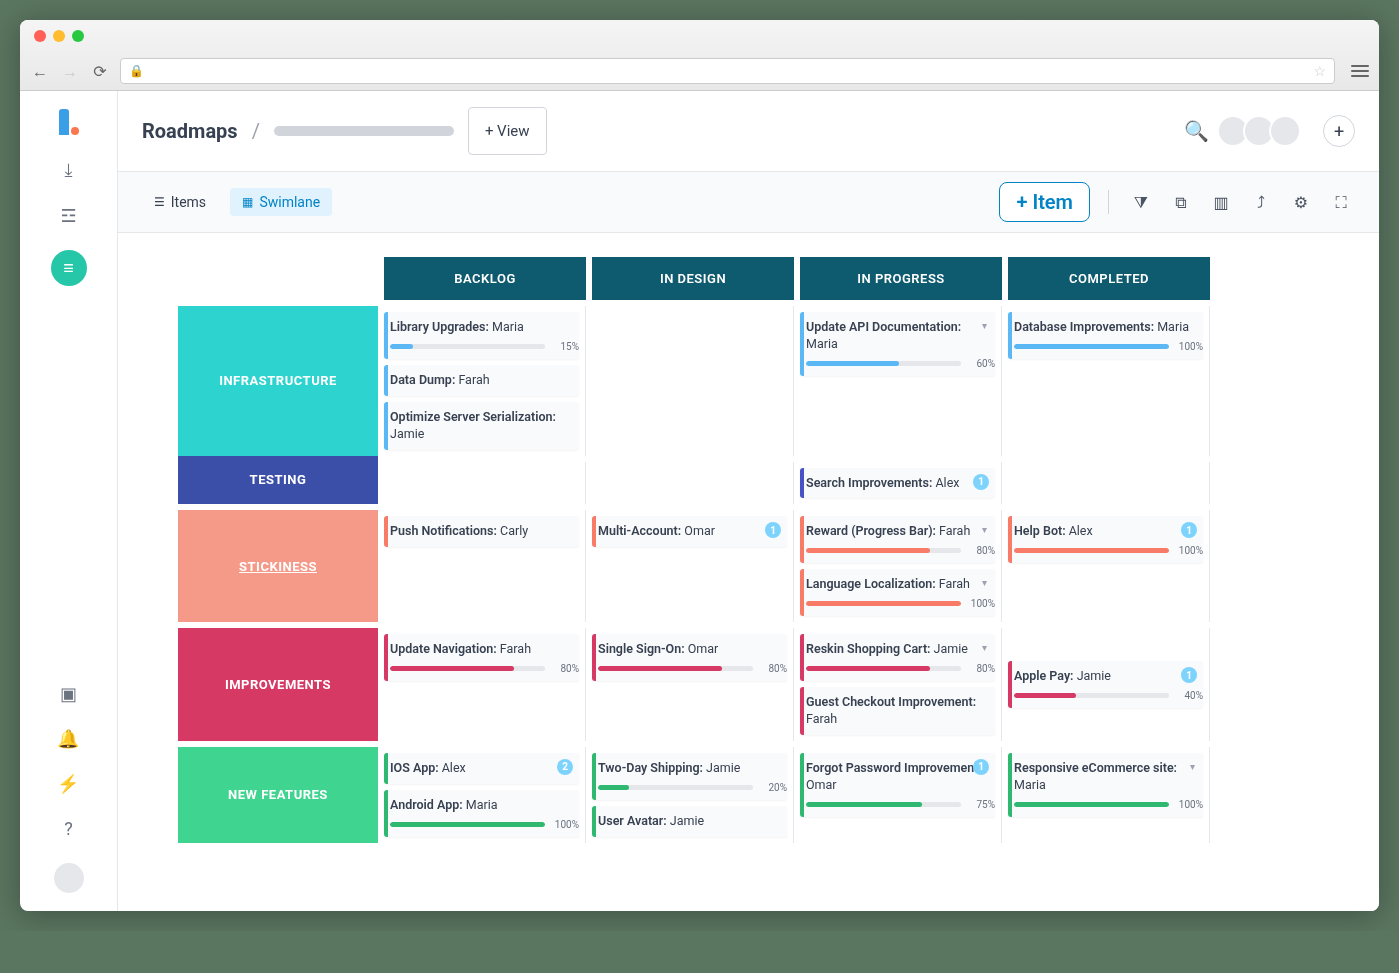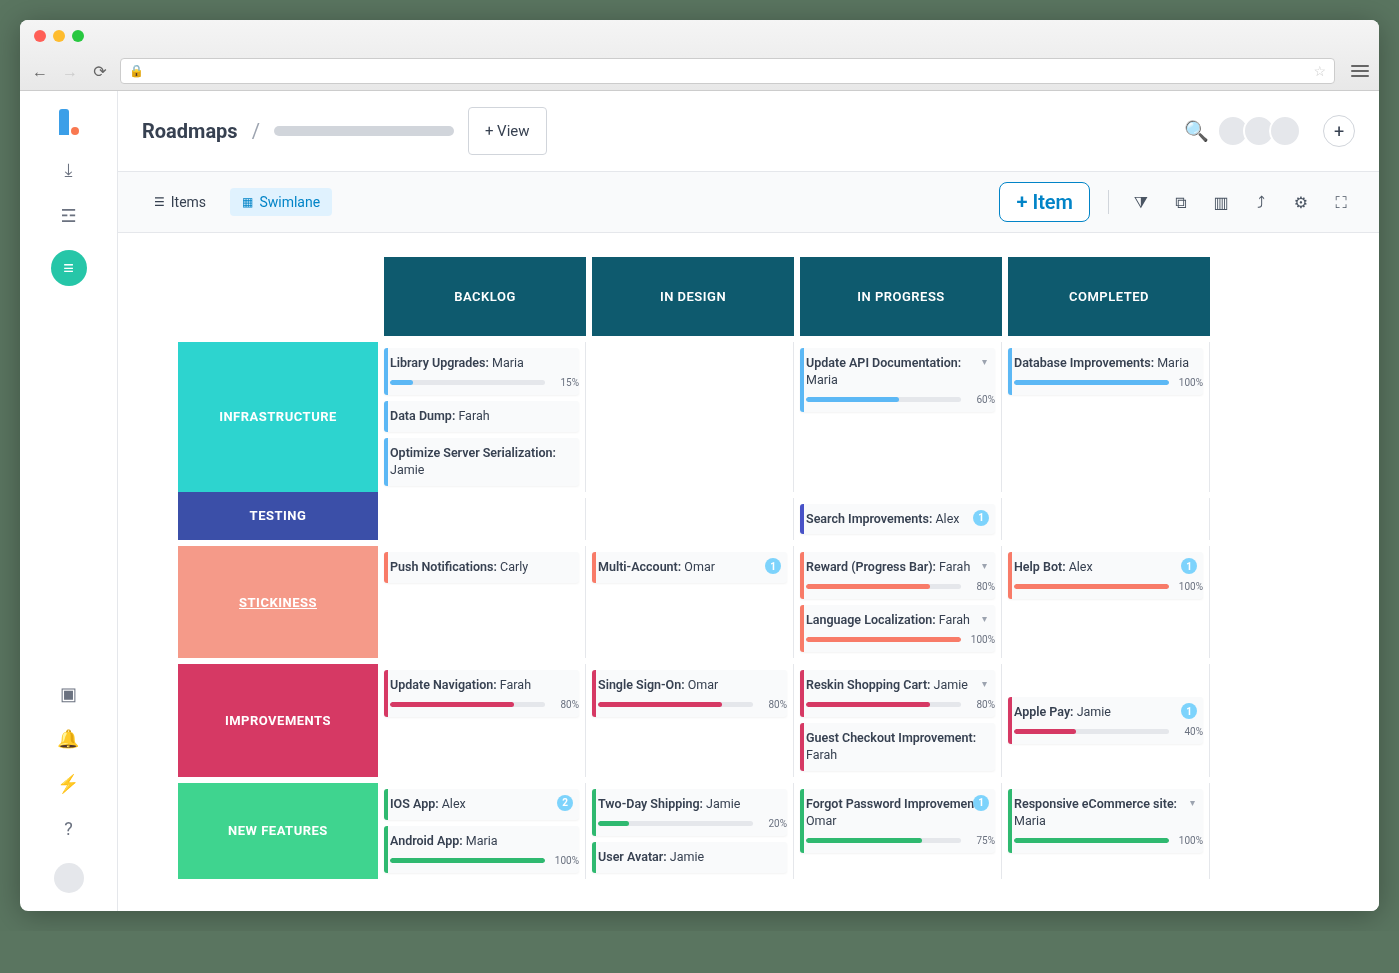--- a/index.html
+++ b/index.html
@@ -39,21 +39,21 @@
 .toolbar{display:flex;align-items:center;padding:10px 24px;gap:12px;background:#f9fafb;border-bottom:1px solid #e5e7eb}
 .view-tab{display:flex;align-items:center;gap:6px;padding:6px 12px;border-radius:4px;font-size:14px;color:#374151;cursor:pointer}
 .view-tab.active{background:#e0f2fe;color:#0284c7}
 .view-tab-icon{font-size:12px}
 .toolbar-spacer{flex:1}
 .add-item-btn{border:1px solid #0284c7;color:#0284c7;background:#fff;border-radius:8px;padding:7px 16px;font-size:20px;font-weight:600;cursor:pointer}
 .toolbar-divider{width:1px;height:24px;background:#d1d5db;margin:0 6px}
 .tool-icon{color:#4b5563;font-size:16px;cursor:pointer;width:28px;text-align:center}
 .board{flex:1;overflow:auto;padding:24px 24px 24px 60px;background:#fff}
 .board-grid{display:grid;grid-template-columns:200px repeat(4,208px);gap:0}
-.col-header{background:#0e5a6e;color:#fff;text-align:center;padding:32px 8px;font-size:13px;font-weight:600;letter-spacing:.5px}
+.col-header{background:#0e5a6e;color:#fff;text-align:center;padding:14px 8px;font-size:13px;font-weight:600;letter-spacing:.5px}
 .col-header.empty{background:transparent}
 .lane-label{color:#fff;display:flex;align-items:center;justify-content:center;font-size:13px;font-weight:700;letter-spacing:.5px;text-align:center}
 .cell{border-right:1px solid #e5e7eb;padding:6px;display:flex;flex-direction:column;gap:6px;min-height:40px}
 .card{background:#f9fafb;border-radius:3px;padding:7px 0;position:relative;box-shadow:0 1px 2px rgba(0,0,0,.05)}
 .card-stripe{position:absolute;left:0;top:0;bottom:0;width:4px;border-radius:3px 0 0 3px}
 .card-body{margin-left:6px}
 .card-title{font-size:12.5px;color:#374151;line-height:1.35}
 .card-title b{font-weight:600}
 .card-badge{position:absolute;top:6px;right:6px;min-width:16px;height:16px;border-radius:8px;background:#7dd3fc;color:#fff;font-size:10px;font-weight:700;display:flex;align-items:center;justify-content:center;padding:0 4px}
 .card-caret{position:absolute;top:8px;right:8px;color:#9ca3af;font-size:10px}

